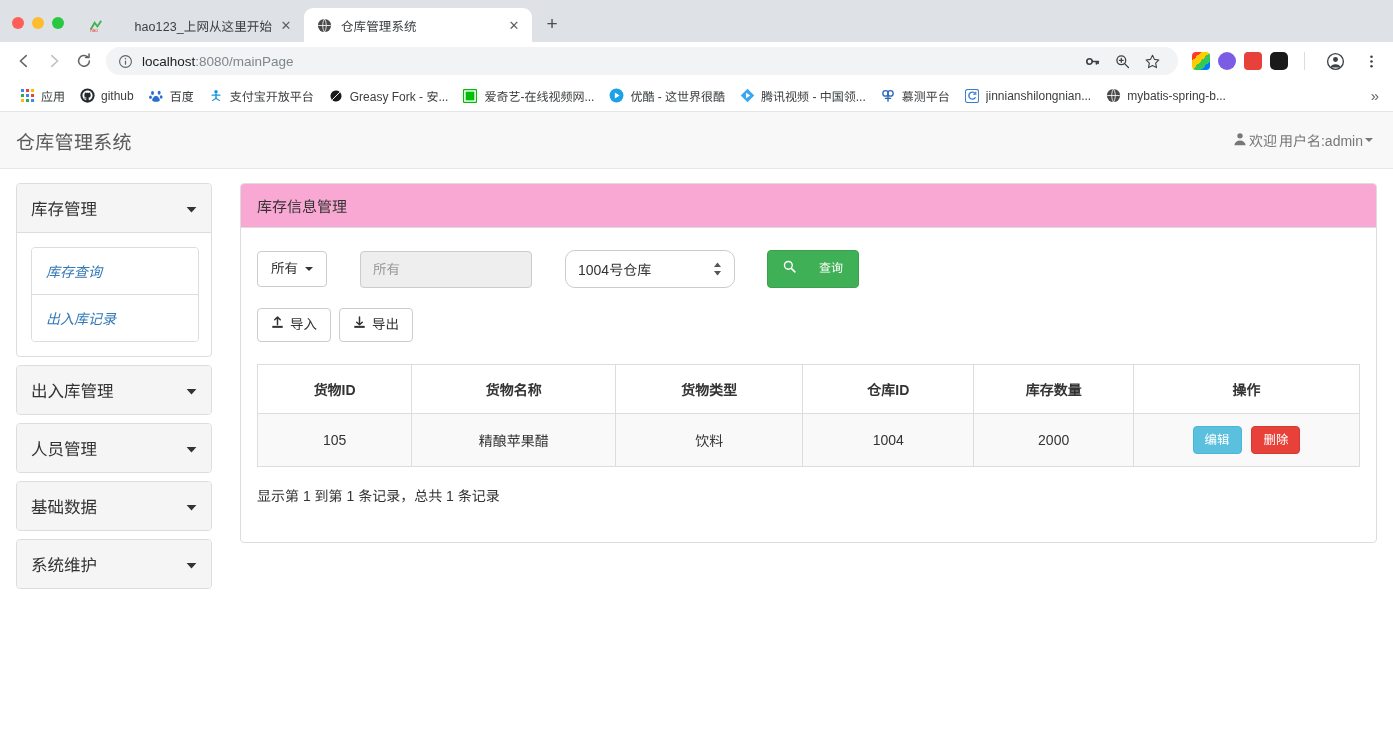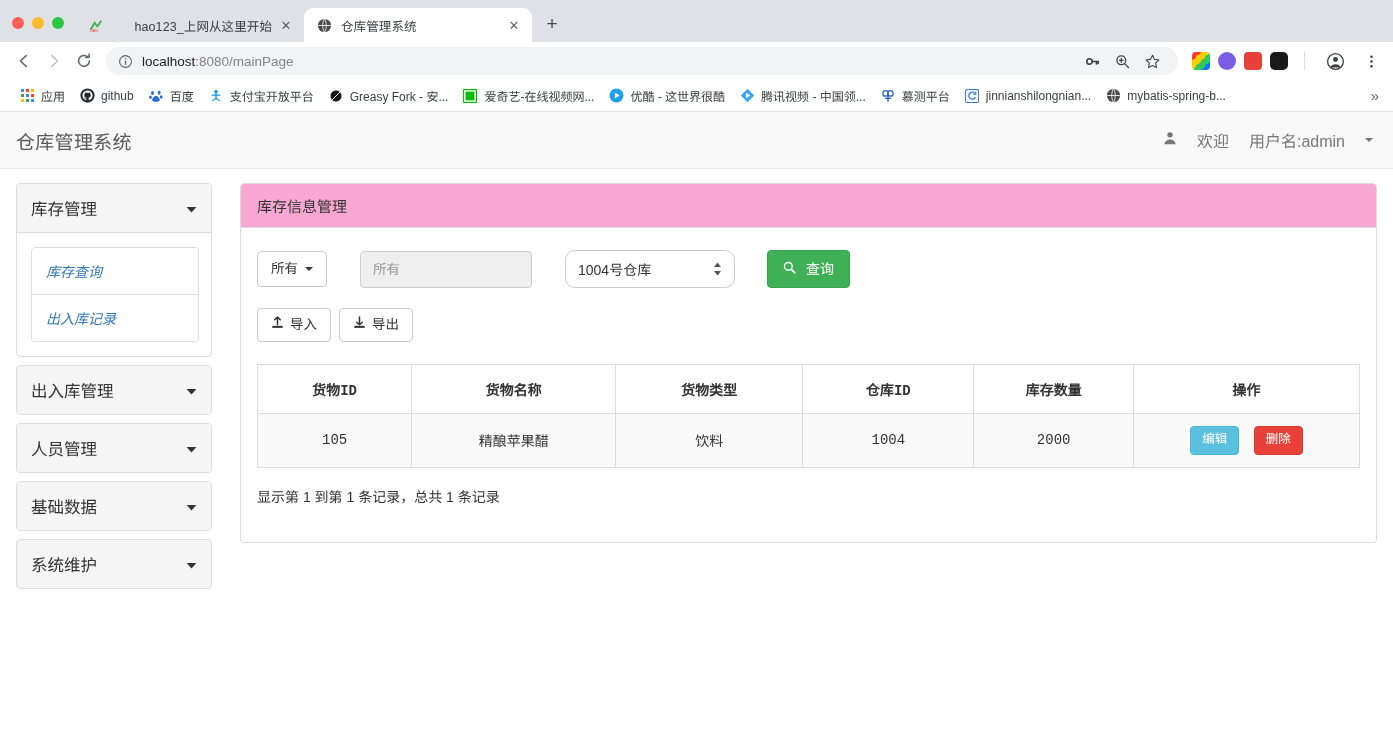--- a/index.html
+++ b/index.html
@@ -87,22 +87,22 @@
 
   
   .viewport { flex: 1 1 auto; background: #ffffff; overflow: hidden; position: relative; }
 
   .app-header {
     height: 57px; background: #f8f8f8; border-bottom: 1px solid #e7e7e7;
     display: flex; align-items: center; padding: 0 20px 0 16px;
   }
   .app-brand { font-size: 19px; color: #5a5a5a; font-weight: 400; letter-spacing: .3px; }
   .app-user {
-    margin-left: auto; display: flex; align-items: center; gap: 20px;
-    font-size: 16px; color: #777777;
+    margin-left: auto; display: flex; align-items: center; gap: 2px;
+    font-size: 14px; color: #777777;
   }
   .caret { width:0;height:0;border-left:4px solid transparent;border-right:4px solid transparent;border-top:4px solid currentColor; display:inline-block; }
 
   .app-body { display: flex; padding: 14px 16px 0 8px; gap: 0; align-items: flex-start; }
 
   
   .sidebar { width: 196px; flex: none; margin-left: 8px; }
   .panel-group { }
   .acc {
     border: 1px solid #dddddd; border-radius: 4px; margin-bottom: 8px;
@@ -151,26 +151,26 @@
   .fld-text::placeholder { color: #999999; }
   .fld-select {
     width: 170px; height: 38px; margin-left: 33px; border: 1px solid #cccccc;
     border-radius: 10px; background: #ffffff; color: #333333;
     font-size: 14px; padding: 0 12px; font-family: inherit;
     display: flex; align-items: center; position: relative;
   }
   .spinner { margin-left: auto; display: flex; flex-direction: column; gap: 2px; color:#555; line-height:0; }
   .btn-search {
     margin-left: 32px; background: #40b057; border-color: #3ba14f; color: #ffffff;
-    padding: 9px 15px; font-size: 14px; gap: 10px; border-radius: 4px;
+    padding: 9px 15px; font-size: 12px; gap: 23px; border-radius: 4px;
   }
 
   .action-row { display: flex; gap: 8px; margin-bottom: 22px; }
 
-  table.data { width: 100%; border-collapse: collapse; border: 1px solid #dddddd; font-family: Liberation Mono, monospace; }
+  table.data { width: 100%; border-collapse: collapse; border: 1px solid #dddddd; }
   table.data th {
     font-size: 14px; color: #333333; font-weight: bold; text-align: center;
     padding: 14px 8px; border-right: 1px solid #dddddd;
     border-bottom: 1px solid #dddddd; background: #ffffff;
   }
   table.data th:last-child { border-right: none; }
   table.data td {
     font-size: 14px; color: #333333; text-align: center; padding: 12px 8px;
     border-right: 1px solid #dddddd; background: #f9f9f9; height: 52px;
   }

